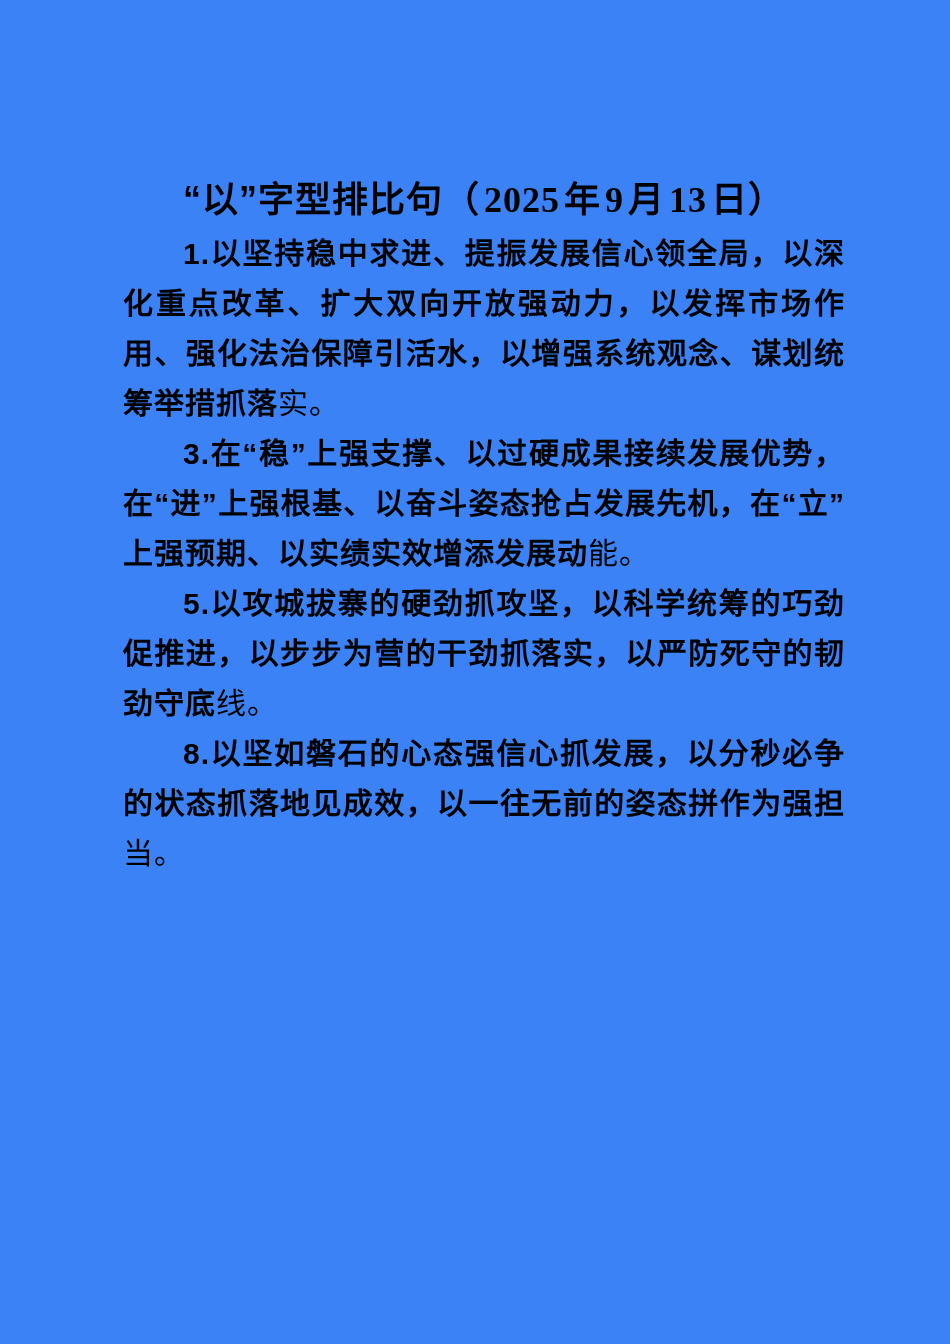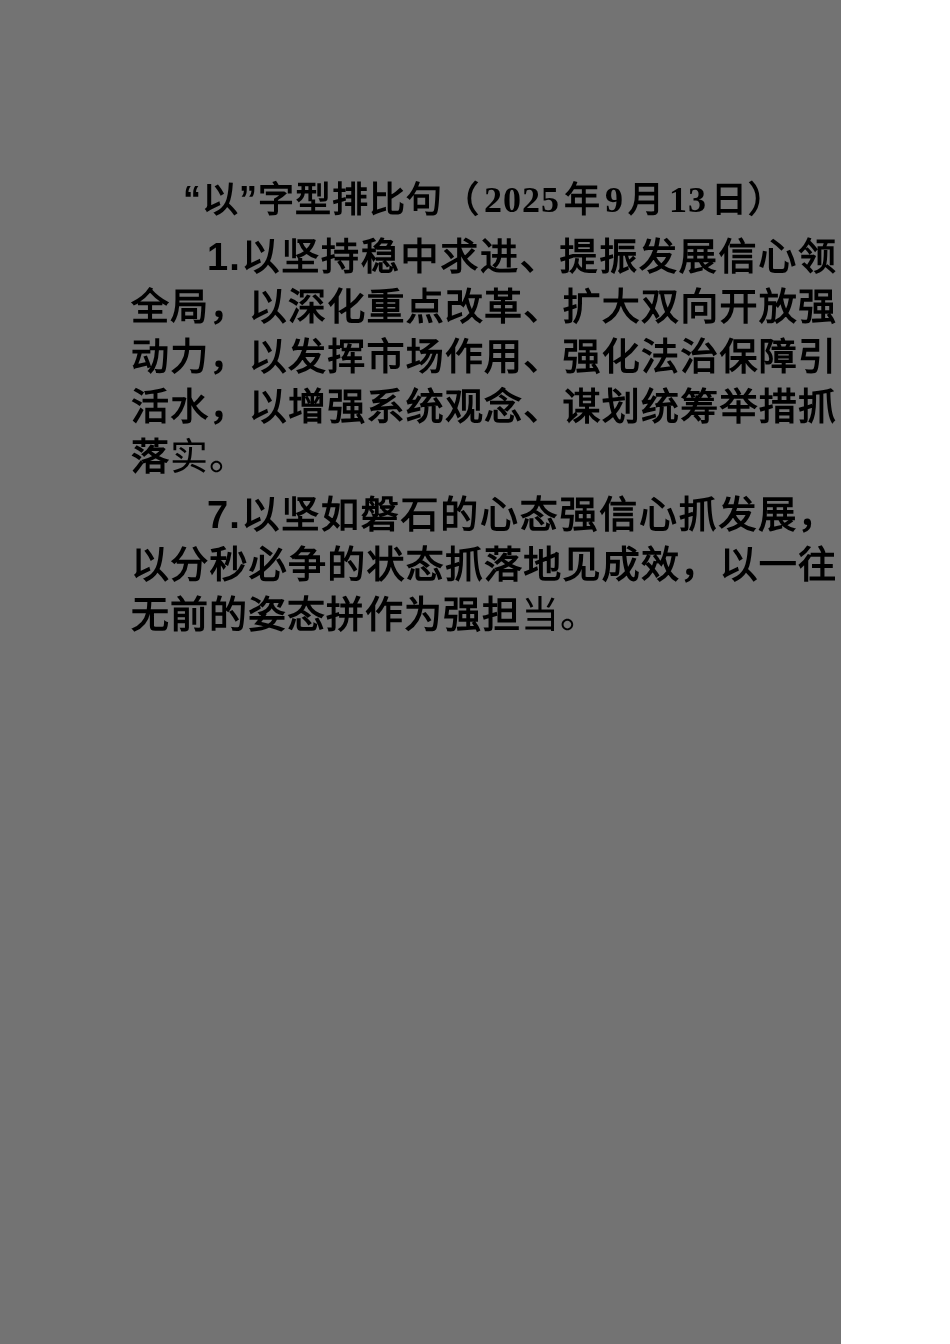--- a/index.html
+++ b/index.html
@@ -1,20 +1,20 @@
 <!DOCTYPE html>
 <html lang="zh-CN"><head>
 <meta charset="utf-8">
 <style>
   html, body { margin: 0; padding: 0; background: #ffffff; }
   .page {
     position: relative;
-    width: 841px;
+    width: 950px;
     height: 1344px;
-    background: #737373;
+    background: #3b82f6;
     overflow: hidden;
     color: #000000;
     font-family: "Liberation Sans", sans-serif;
   }
   .content {
     position: absolute;
     left: 123px;
     top: 176px;
     width: 722px;
   }
@@ -26,22 +26,22 @@
     text-align: center;
     white-space: nowrap;
     letter-spacing: 1px;
   }
   .doc-title .num {
     font-family: "Liberation Serif", serif;
     font-weight: 600;
     padding: 0 4px;
   }
   .para {
-    margin: 8px;
-    font-size: 38px;
+    margin: 0;
+    font-size: 30px;
     line-height: 50px;
     font-weight: 700;
     text-indent: 2em;
     text-align: justify;
     text-justify: inter-ideograph;
     word-break: break-all;
     letter-spacing: 1px;
   }
   .para .tail { font-weight: 400; }
 </style>
@@ -49,20 +49,22 @@
 <body>
 
 <div class="page">
   <div class="content">
 
     <h1 class="doc-title"><span>“以”字型排比句（</span><span class="num">2025</span><span>年</span><span class="num">9</span><span>月</span><span class="num">13</span><span>日）</span></h1>
 
     <p class="para"><span>1.以坚持稳中求进、提振发展信心领全局，以深化重点改革、扩大双向开放强动力，以发挥市场作用、强化法治保障引活水，以增强系统观念、谋划统筹举措抓落</span><span class="tail">实。</span></p>
 
 
+    <p class="para"><span>3.在“稳”上强支撑、以过硬成果接续发展优势，在“进”上强根基、以奋斗姿态抢占发展先机，在“立”上强预期、以实绩实效增添发展动</span><span class="tail">能。</span></p>
 
 
+    <p class="para"><span>5.以攻城拔寨的硬劲抓攻坚，以科学统筹的巧劲促推进，以步步为营的干劲抓落实，以严防死守的韧劲守底</span><span class="tail">线。</span></p>
 
 
-    <p class="para"><span>7.以坚如磐石的心态强信心抓发展，以分秒必争的状态抓落地见成效，以一往无前的姿态拼作为强担</span><span class="tail">当。</span></p>
+    <p class="para"><span>8.以坚如磐石的心态强信心抓发展，以分秒必争的状态抓落地见成效，以一往无前的姿态拼作为强担</span><span class="tail">当。</span></p>
 
   </div>
 </div>
 
 </body></html>

